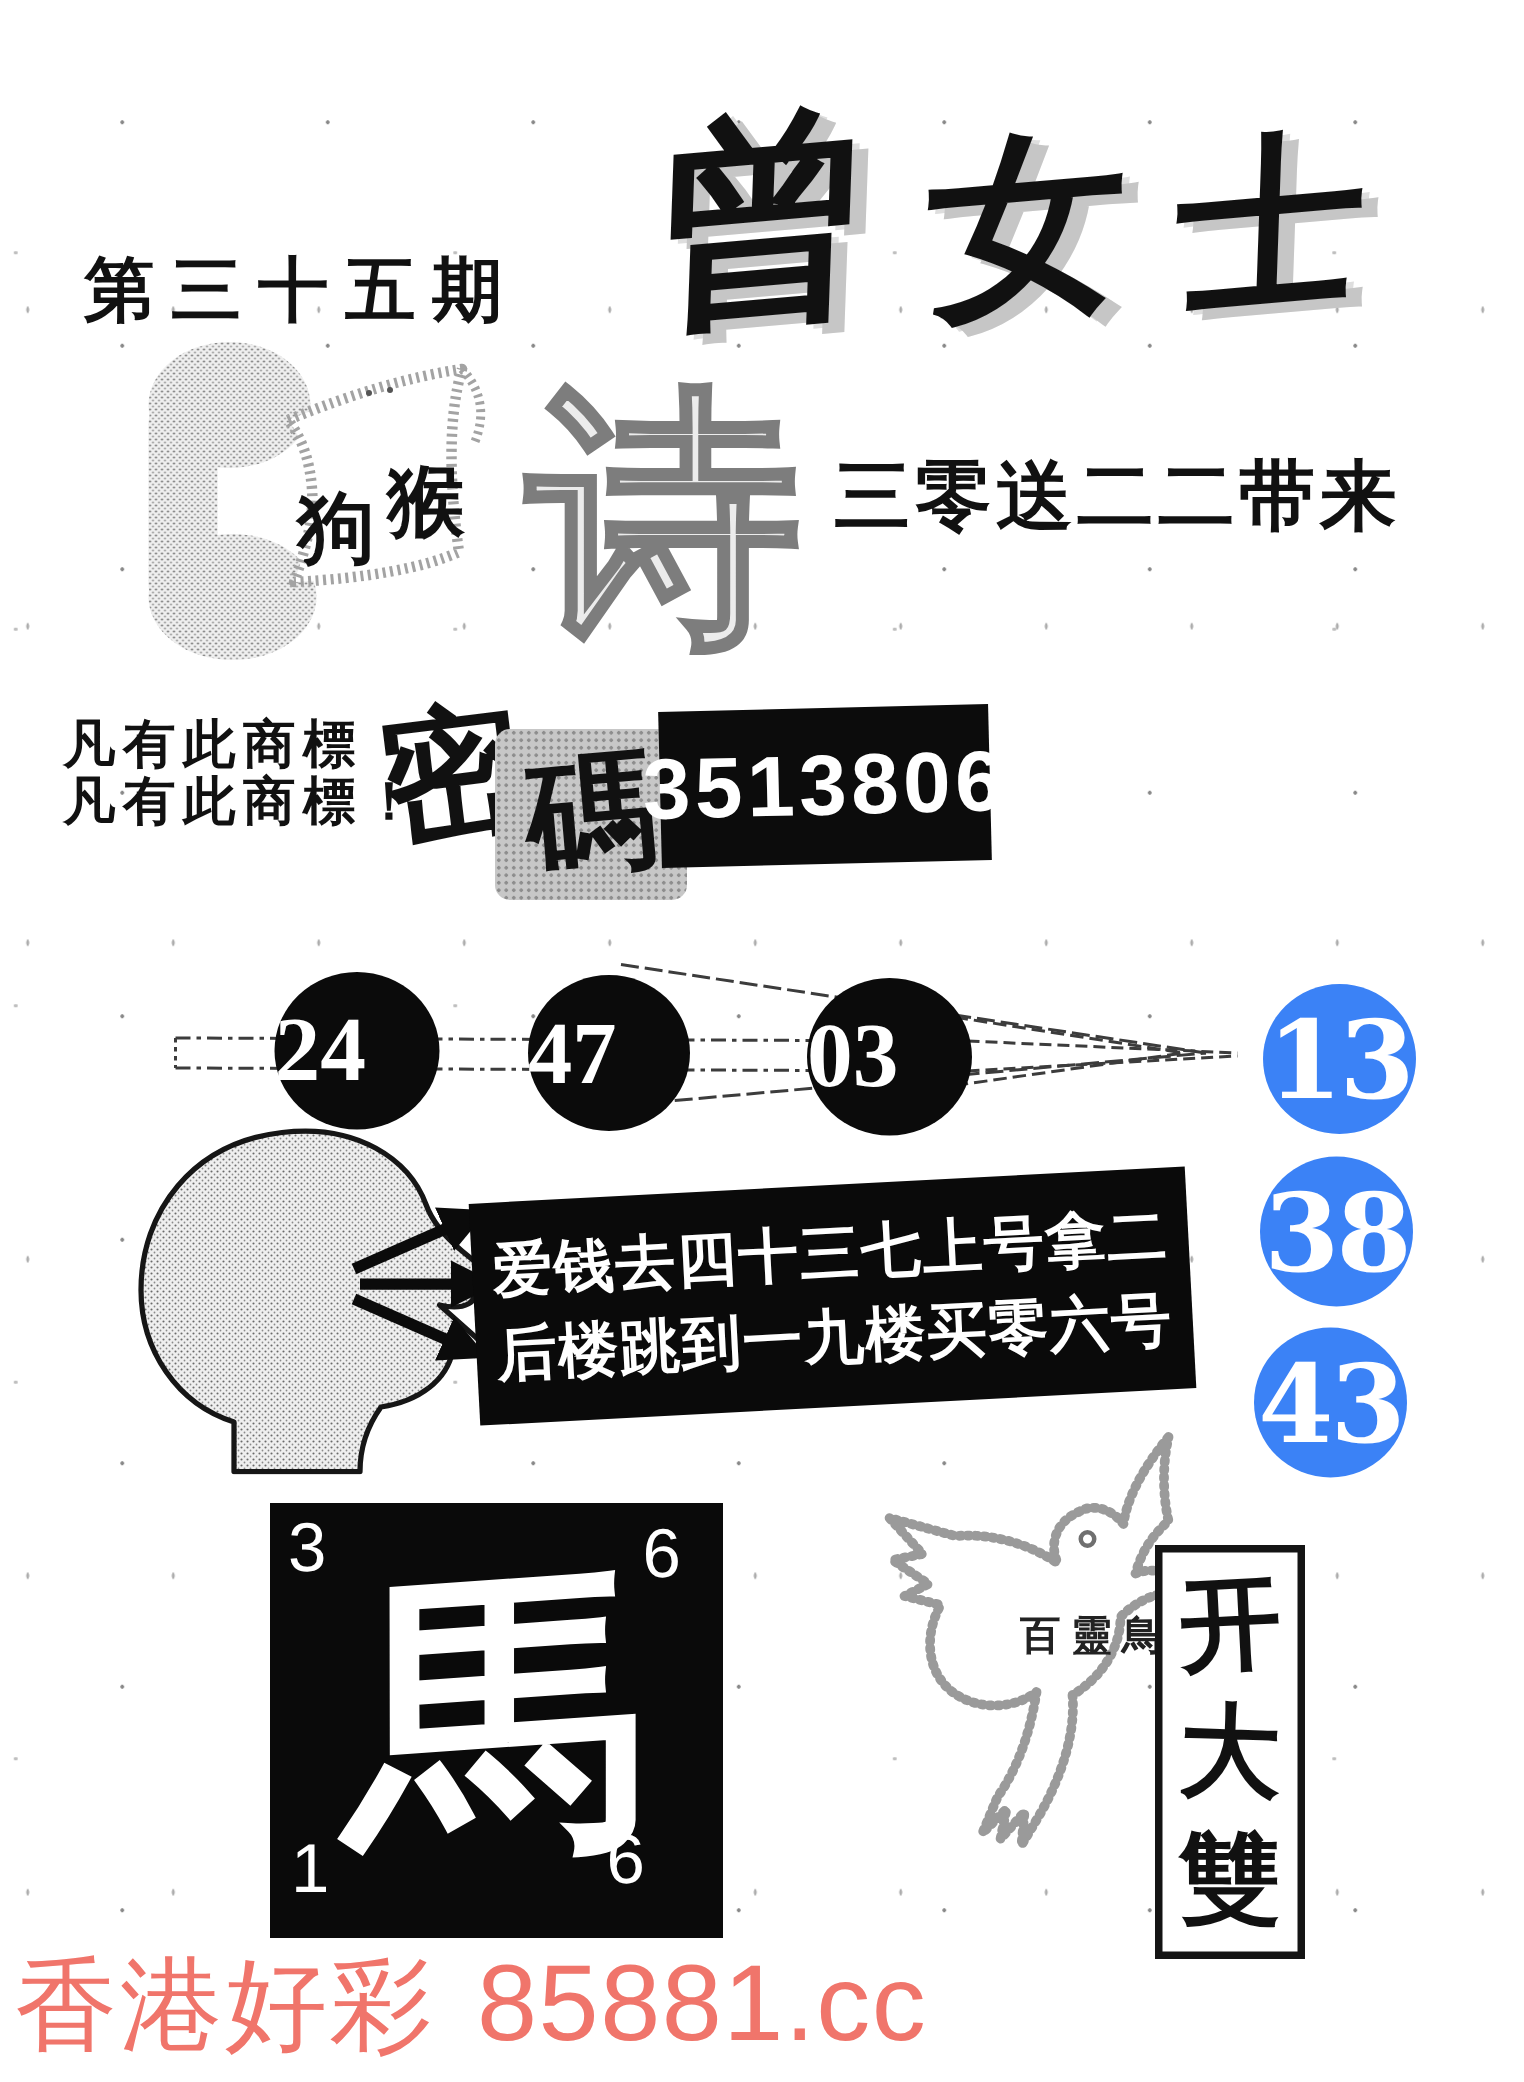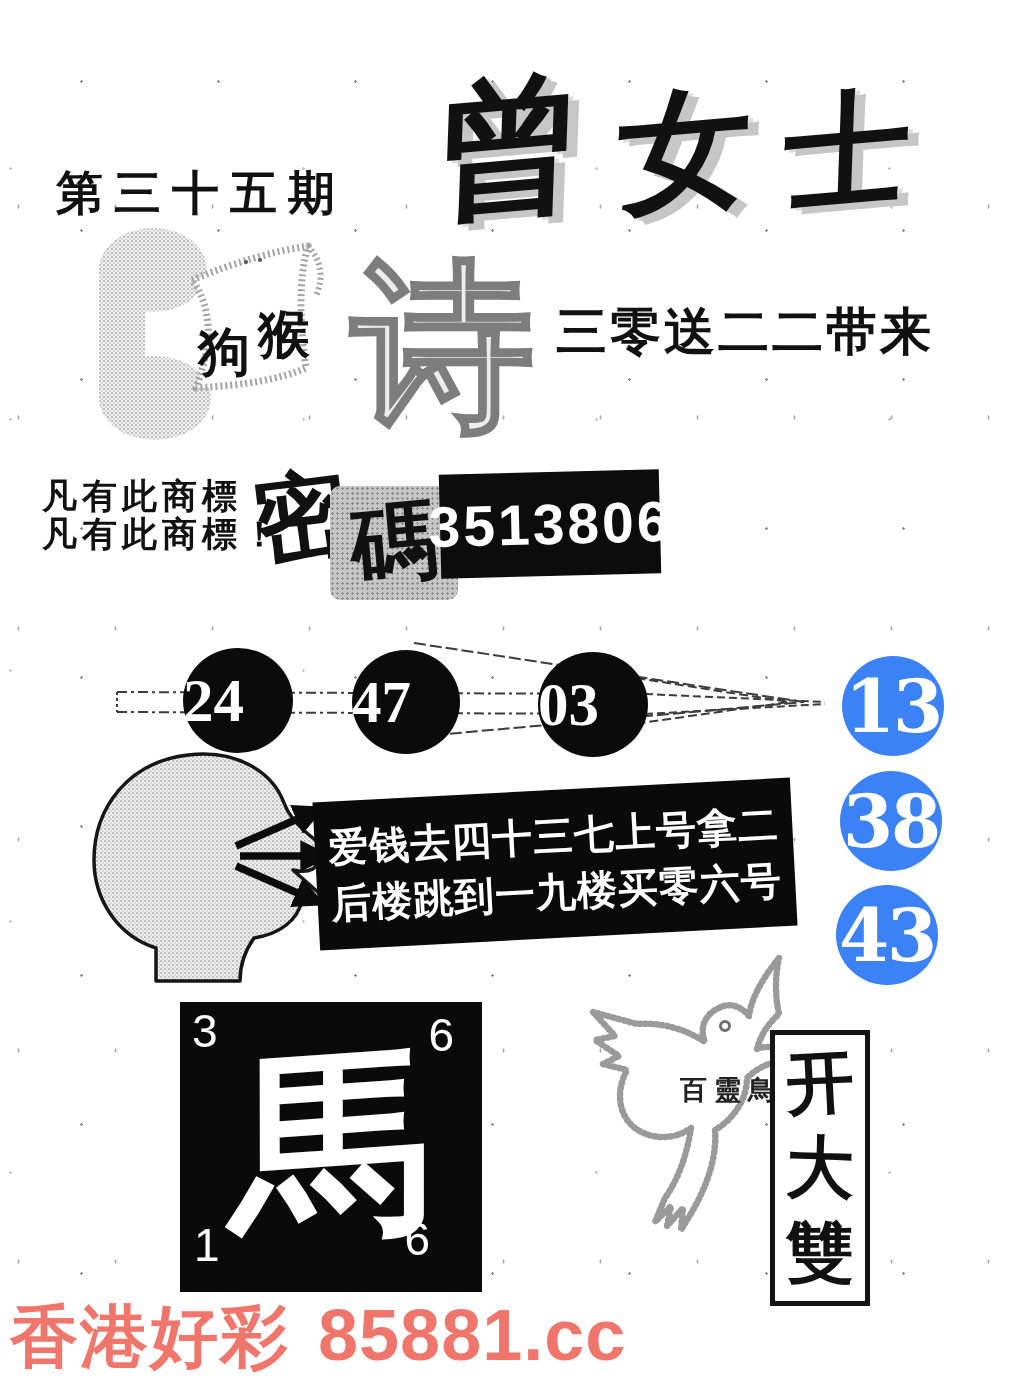--- a/index.html
+++ b/index.html
@@ -139,21 +139,21 @@
     display:flex; flex-direction:column; align-items:center; justify-content:space-around;
     padding:6px 0;
   }
   .sign-box span{ font-size:68px; font-weight:bold; line-height:1; }
   .sign-box span:nth-child(1){ transform:rotate(-3deg); }
   .sign-box span:nth-child(2){ transform:rotate(2deg); }
 
   .footer{
     left:10px; top:1292px; display:flex; align-items:baseline; gap:28px;
     color:#f0756b; font-family:"Liberation Sans","DejaVu Sans",sans-serif;
-    font-weight:bold; white-space:nowrap;
+    font-weight:normal; white-space:nowrap;
   }
   .footer .brand{ font-size:68px; letter-spacing:2px; }
   .footer .site{ font-size:72px; letter-spacing:1px; }
 </style>
 </head>
 <body>
 
 <div>
 
   <svg width="0" height="0" style="position:absolute" aria-hidden="true">

